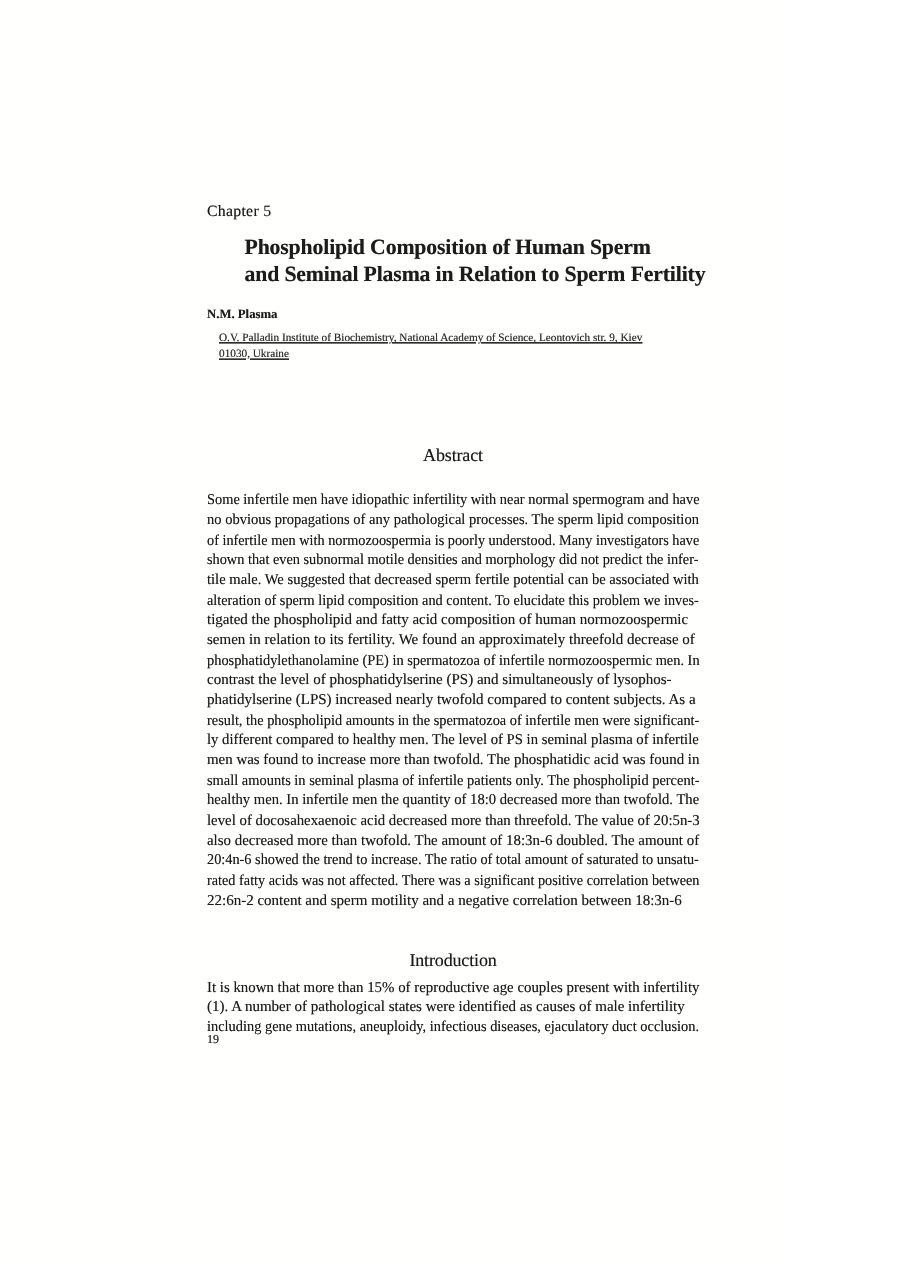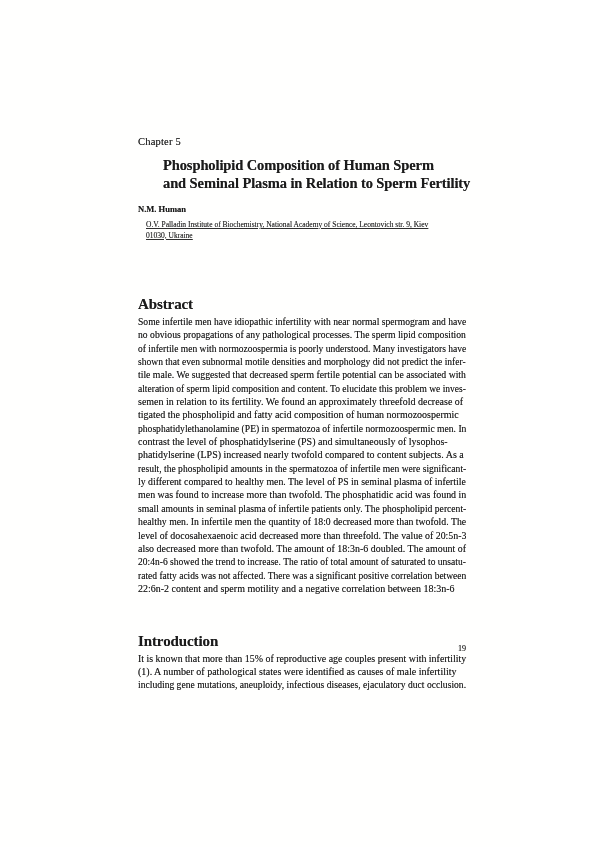--- a/index.html
+++ b/index.html
@@ -46,77 +46,78 @@
     top: 220px;
     padding-left: 8px;
     width: 320px;
     font-size: 7.5px;
     line-height: 10.5px;
     color: #2e2e2e;
     text-decoration: underline;
   }
 
   .section-heading {
-    font-weight: bold;
-    font-size: 15px;
+    font-weight: normal;
+    font-size: 12px;
     letter-spacing: -0.1px;
+    text-align: center;
   }
   .abstract-heading { top: 296px; }
-  .abstract-body    { top: 315px; }
+  .abstract-body    { top: 327px; }
   .intro-heading    { top: 633px; }
   .intro-body       { top: 652px; }
 
   .body-lines {
     font-size: 10px;
     line-height: 13.35px;
     letter-spacing: 0px;
   }
   .body-lines .tline {
     white-space: nowrap;
     overflow: visible;
   }
   .intro-body { line-height: 13px; }
 
   .page-number {
-    top: 644px;
-    text-align: right;
+    top: 688px;
+    text-align: left;
     font-size: 8px;
     color: #222;
   }
 </style>
 </head>
 <body>
 
 <div class="sheet scan">
 
   <div class="textblock chapter-label">Chapter 5</div>
 
   <div class="textblock paper-title">
     <div class="tl">Phospholipid Composition of Human Sperm</div>
     <div class="tl">and Seminal Plasma in Relation to Sperm Fertility</div>
   </div>
 
-  <div class="textblock author-name">N.M. Human</div>
+  <div class="textblock author-name">N.M. Plasma</div>
 
   <div class="textblock affiliation">
     <div>O.V. Palladin Institute of Biochemistry, National Academy of Science, Leontovich str. 9, Kiev</div>
     <div>01030, Ukraine</div>
   </div>
 
   <div class="textblock section-heading abstract-heading">Abstract</div>
 
   <div class="textblock body-lines abstract-body">
       <div class="tline" style="transform-origin: left center; transform: scaleX(0.959064);">Some infertile men have idiopathic infertility with near normal spermogram and have</div>
       <div class="tline" style="transform-origin: left center; transform: scaleX(0.967552);">no obvious propagations of any pathological processes. The sperm lipid composition</div>
       <div class="tline" style="transform-origin: left center; transform: scaleX(0.950725);">of infertile men with normozoospermia is poorly understood. Many investigators have</div>
       <div class="tline" style="transform-origin: left center; transform: scaleX(0.953488);">shown that even subnormal motile densities and morphology did not predict the infer-</div>
       <div class="tline" style="transform-origin: left center; transform: scaleX(0.973294);">tile male. We suggested that decreased sperm fertile potential can be associated with</div>
       <div class="tline" style="transform-origin: left center; transform: scaleX(0.950725);">alteration of sperm lipid composition and content. To elucidate this problem we inves-</div>
+      <div class="tline" style="transform-origin: left center; transform: scaleX(1);">tigated the phospholipid and fatty acid composition of human normozoospermic</div>
       <div class="tline" style="transform-origin: left center; transform: scaleX(1);">semen in relation to its fertility. We found an approximately threefold decrease of</div>
-      <div class="tline" style="transform-origin: left center; transform: scaleX(1);">tigated the phospholipid and fatty acid composition of human normozoospermic</div>
       <div class="tline" style="transform-origin: left center; transform: scaleX(0.959064);">phosphatidylethanolamine (PE) in spermatozoa of infertile normozoospermic men. In</div>
       <div class="tline" style="transform-origin: left center; transform: scaleX(1);">contrast the level of phosphatidylserine (PS) and simultaneously of lysophos-</div>
       <div class="tline" style="transform-origin: left center; transform: scaleX(1);">phatidylserine (LPS) increased nearly twofold compared to content subjects. As a</div>
       <div class="tline" style="transform-origin: left center; transform: scaleX(0.956268);">result, the phospholipid amounts in the spermatozoa of infertile men were significant-</div>
       <div class="tline" style="transform-origin: left center; transform: scaleX(0.979104);">ly different compared to healthy men. The level of PS in seminal plasma of infertile</div>
       <div class="tline" style="transform-origin: left center; transform: scaleX(0.993939);">men was found to increase more than twofold. The phosphatidic acid was found in</div>
       <div class="tline" style="transform-origin: left center; transform: scaleX(0.961877);">small amounts in seminal plasma of infertile patients only. The phospholipid percent-</div>
       <div class="tline" style="transform-origin: left center; transform: scaleX(0.97619);">healthy men. In infertile men the quantity of 18:0 decreased more than twofold. The</div>
       <div class="tline" style="transform-origin: left center; transform: scaleX(0.987952);">level of docosahexaenoic acid decreased more than threefold. The value of 20:5n-3</div>
       <div class="tline" style="transform-origin: left center; transform: scaleX(0.993939);">also decreased more than twofold. The amount of 18:3n-6 doubled. The amount of</div>

